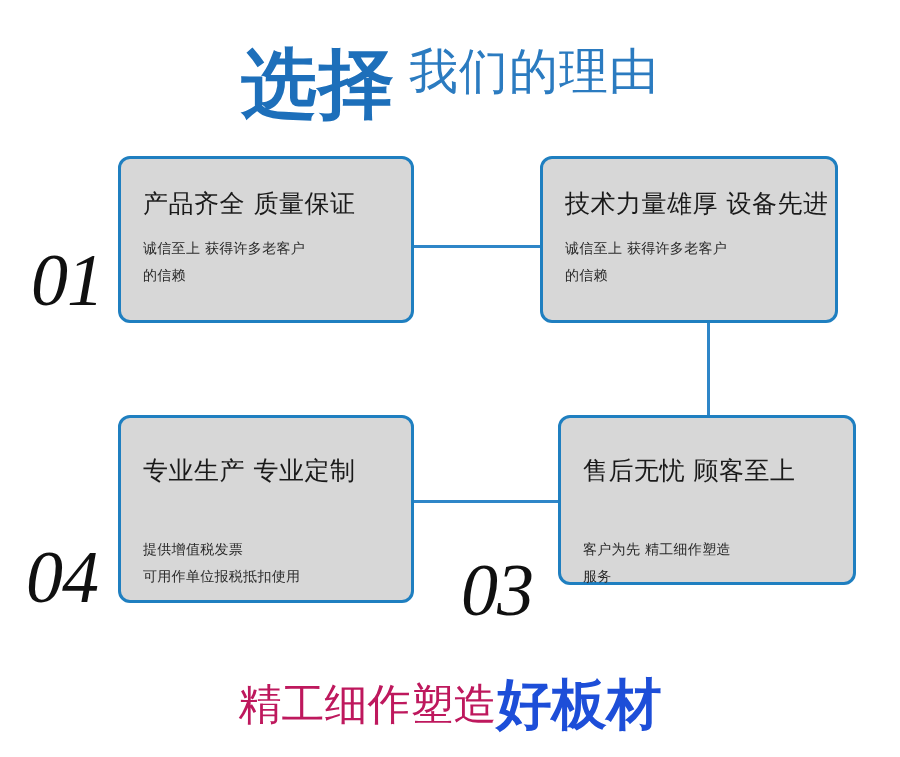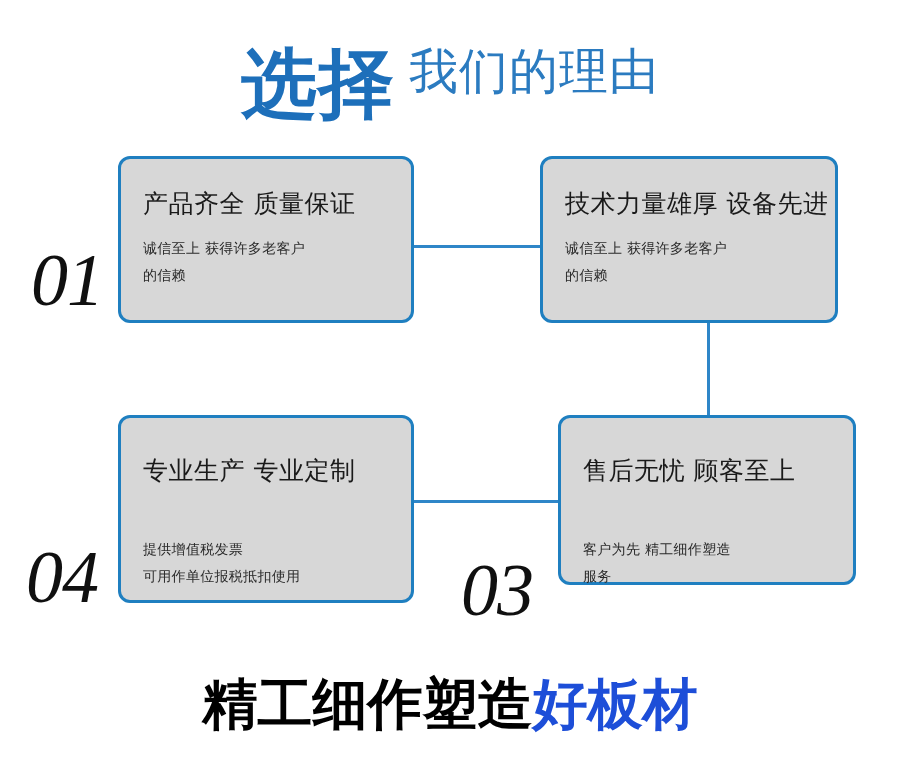--- a/index.html
+++ b/index.html
@@ -107,23 +107,23 @@
   #footer {
     position: absolute;
     left: 0;
     top: 668px;
     width: 900px;
     height: 72px;
     text-align: center;
     white-space: nowrap;
   }
   #footer .foot-dark {
-    font-size: 55px;
-    font-weight: bold;
-    color: #000000;
+    font-size: 43px;
+    font-weight: normal;
+    color: #be185d;
     letter-spacing: 0px;
     line-height: 72px;
     vertical-align: middle;
   }
   #footer .foot-accent {
     font-size: 55px;
     font-weight: bold;
     color: #1d4ed8;
     letter-spacing: 0px;
     line-height: 72px;

